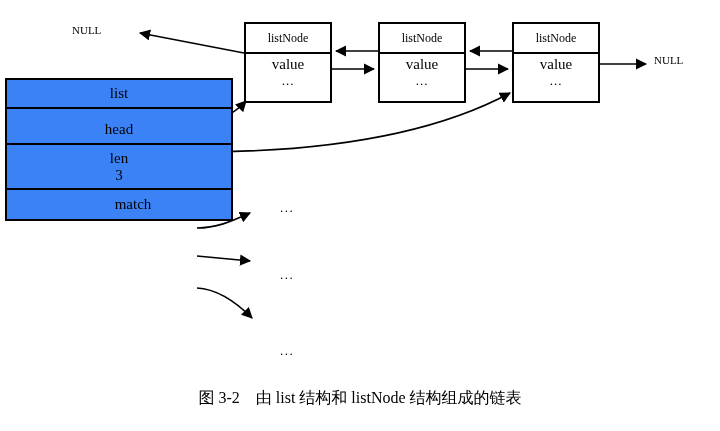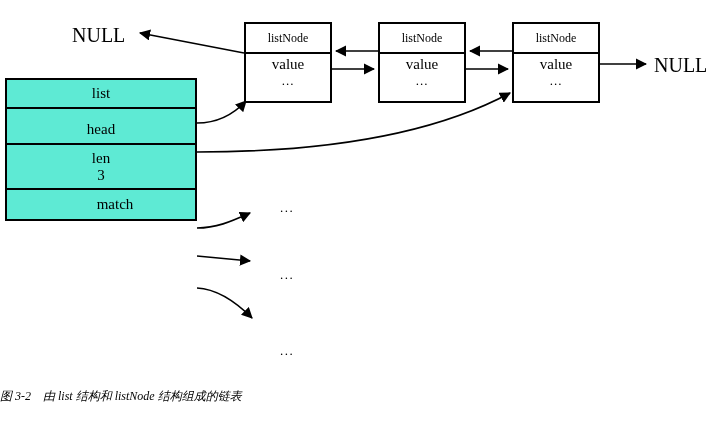--- a/index.html
+++ b/index.html
@@ -23,24 +23,24 @@
     width: 720px;
     height: 431px;
     pointer-events: none;
   }
 
   
   .list-struct {
     position: absolute;
     left: 5px;
     top: 78px;
-    width: 192px;
+    width: 228px;
     border: 2px solid #000;
     box-sizing: border-box;
-    background: #5eead4;
+    background: #3b82f6;
   }
   .ls-row {
     border-bottom: 2px solid #000;
     box-sizing: border-box;
     text-align: center;
     font-size: 15px;
     line-height: 1.0;
     display: flex;
     flex-direction: column;
     align-items: center;
@@ -78,41 +78,40 @@
   .node-body .val { line-height: 1.05; }
   .node-body .dots {
     font-size: 13px;
     letter-spacing: 1px;
     line-height: 1.25;
   }
 
   
   .label {
     position: absolute;
-    font-size: 20px;
+    font-size: 11px;
     white-space: nowrap;
     line-height: 1;
   }
   .dots-label {
     position: absolute;
     font-size: 13px;
     letter-spacing: 1.5px;
     line-height: 1;
     white-space: nowrap;
   }
   .caption {
     position: absolute;
     left: 0;
     top: 388px;
     width: 720px;
-    text-align: left;
-    font-size: 12px;
+    text-align: center;
+    font-size: 16px;
     white-space: nowrap;
     font-family: "Liberation Serif", "DejaVu Serif", serif;
-    font-style: italic;
   }
 </style>
 </head>
 <body>
 
 <div id="page">
 
   <svg id="arrow-layer" viewBox="0 0 720 431" width="720" height="431">
     <defs>
       <marker id="ah" viewBox="0 0 10 10" refX="9" refY="5" markerWidth="7" markerHeight="7" orient="auto-start-reverse">

